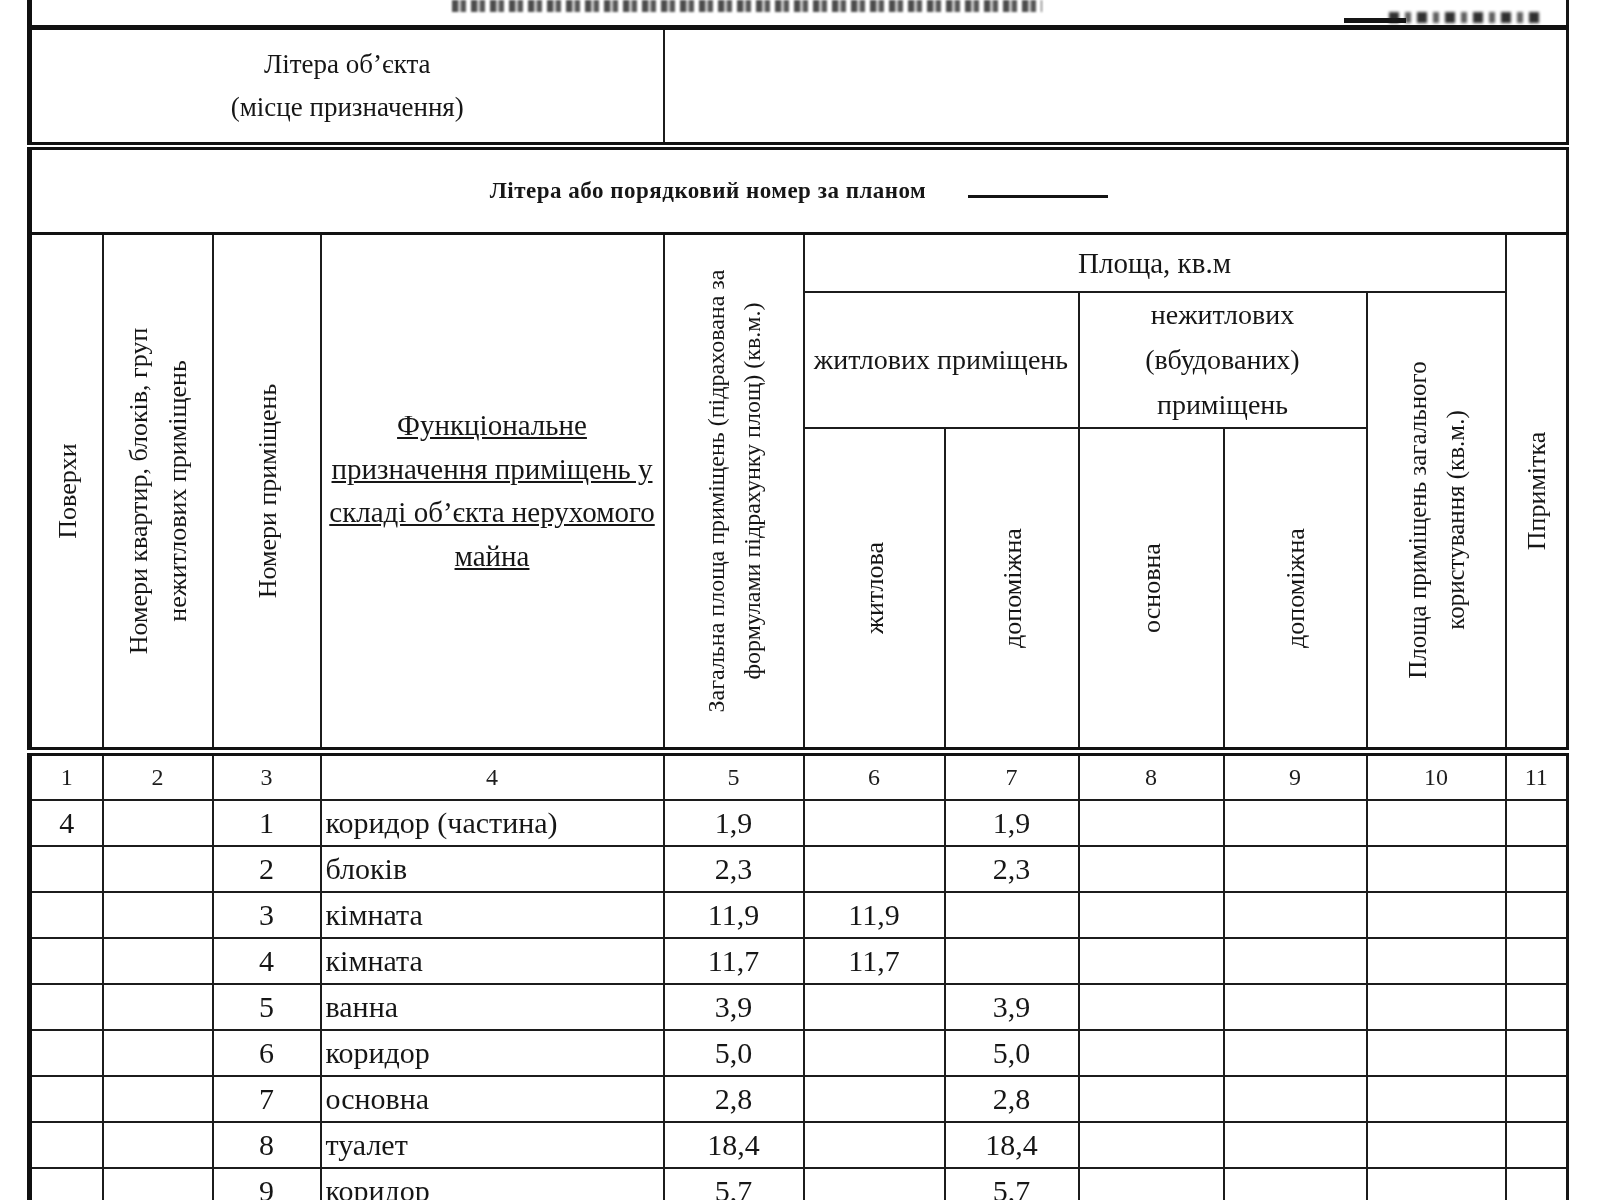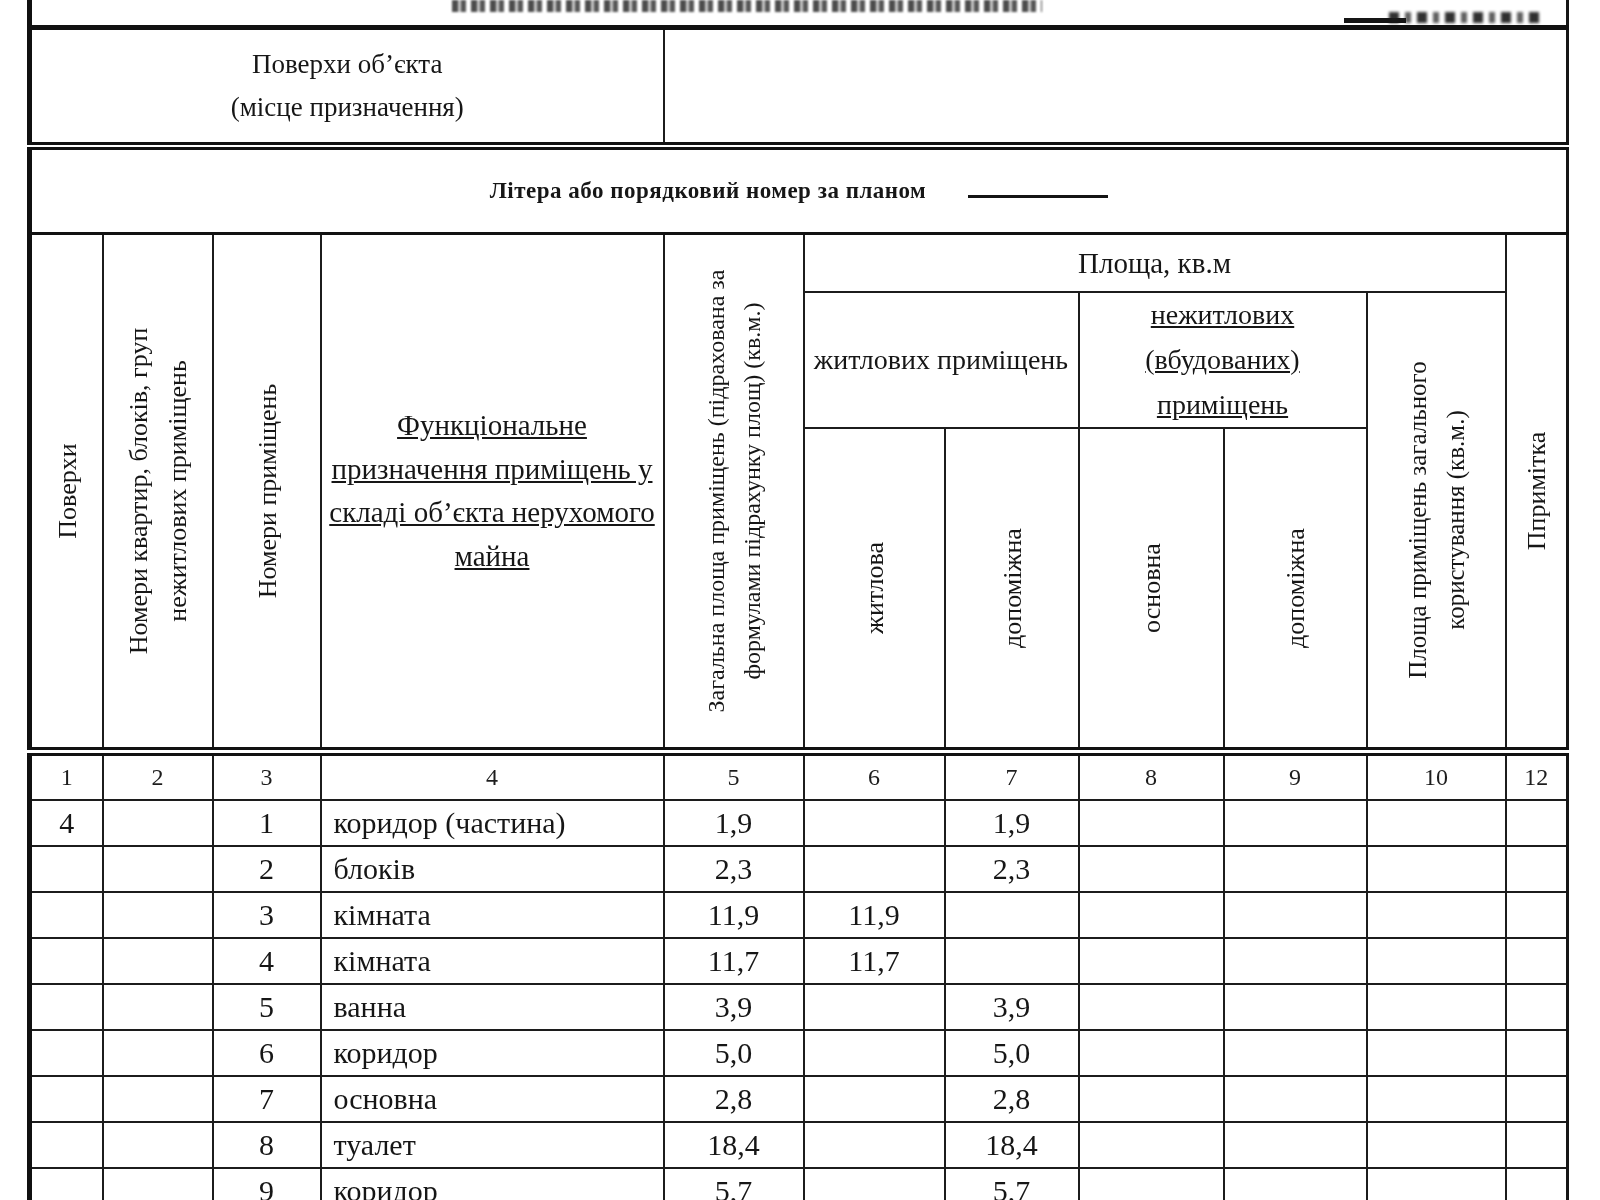--- a/index.html
+++ b/index.html
@@ -35,41 +35,41 @@
   tr.addr td{height:112px;border-bottom:8px double #111;}
   td.addr-label{text-align:center;font-size:27px;line-height:1.6;}
   
   tr.litera td{height:82px;border-bottom:3px solid #111;text-align:center;}
   .litera-line{font-size:23px;font-weight:bold;letter-spacing:.5px;}
   .blank-line{display:inline-block;width:140px;height:10px;border-bottom:3px solid #141414;margin-left:42px;}
 
   
   tr.h1 th{height:56px;font-size:29px;}
   tr.h2 th{height:125px;font-size:28px;line-height:1.6;}
-  th.nonliving-group{padding:0 34px;text-decoration:underline;}
+  th.nonliving-group{padding:0 34px;}
   tr.h3 th{height:318px;}
   th.relcell{position:relative;}
   .rot{
     position:absolute;left:50%;top:50%;
     transform:translate(-50%,-50%) rotate(-90deg);
     text-align:center;line-height:1.5;
   }
   .rot .line{display:block;white-space:nowrap;}
   .rot.w505{width:480px;font-size:26px;}
   .rot.w505.small{font-size:24px;}
   .rot.w449{width:415px;font-size:25px;}
   .rot.w318{width:288px;font-size:26px;}
   th.purpose-cell{font-size:28px;line-height:1.5;padding:0 6px;text-decoration:underline;}
 
   
   tr.nums td{height:43px;border-top:9px double #111;font-size:24px;text-align:center;color:#1d1d1d;}
 
   
   tr.data td{height:44px;font-size:30px;text-align:center;}
-  tr.data td.c4{text-align:left;padding-left:12px;margin-top:12px;}
+  tr.data td.c4{text-align:left;padding-left:4px;margin-top:12px;}
 </style>
 </head>
 <body>
 
 <div class="page">
   <div class="sheet">
     <table class="form">
       <colgroup>
         <col style="width:73px">
           <col style="width:110px">
@@ -88,21 +88,21 @@
           <tr class="strip">
         <td colspan="11">
           <div class="frag-main"></div>
           <div class="frag-dash"></div>
           <div class="frag-right"></div>
         </td>
       </tr>
 
       <tr class="addr">
         <td colspan="4" class="addr-label">
-          <span class="line" style="display:block">Поверхи об’єкта</span>
+          <span class="line" style="display:block">Літера об’єкта</span>
           <span class="line" style="display:block">(місце призначення)</span>
         </td>
         <td colspan="7" class="addr-value"></td>
       </tr>
 
       <tr class="litera">
         <td colspan="11">
           <span class="litera-line">Літера або порядковий номер за планом</span><span class="blank-line"></span>
         </td>
       </tr>
@@ -177,21 +177,21 @@
             <td class="c1">1</td>
             <td class="c2">2</td>
             <td class="c3">3</td>
             <td class="c4">4</td>
             <td class="c5">5</td>
             <td class="c6">6</td>
             <td class="c7">7</td>
             <td class="c8">8</td>
             <td class="c9">9</td>
             <td class="c10">10</td>
-            <td class="c11">12</td>
+            <td class="c11">11</td>
           </tr>
 
       </tbody>
         <tbody id="data-rows">
           <tr class="data">
             <td class="c1">4</td>
             <td class="c2"></td>
             <td class="c3">1</td>
             <td class="c4">коридор (частина)</td>
             <td class="c5">1,9</td>

